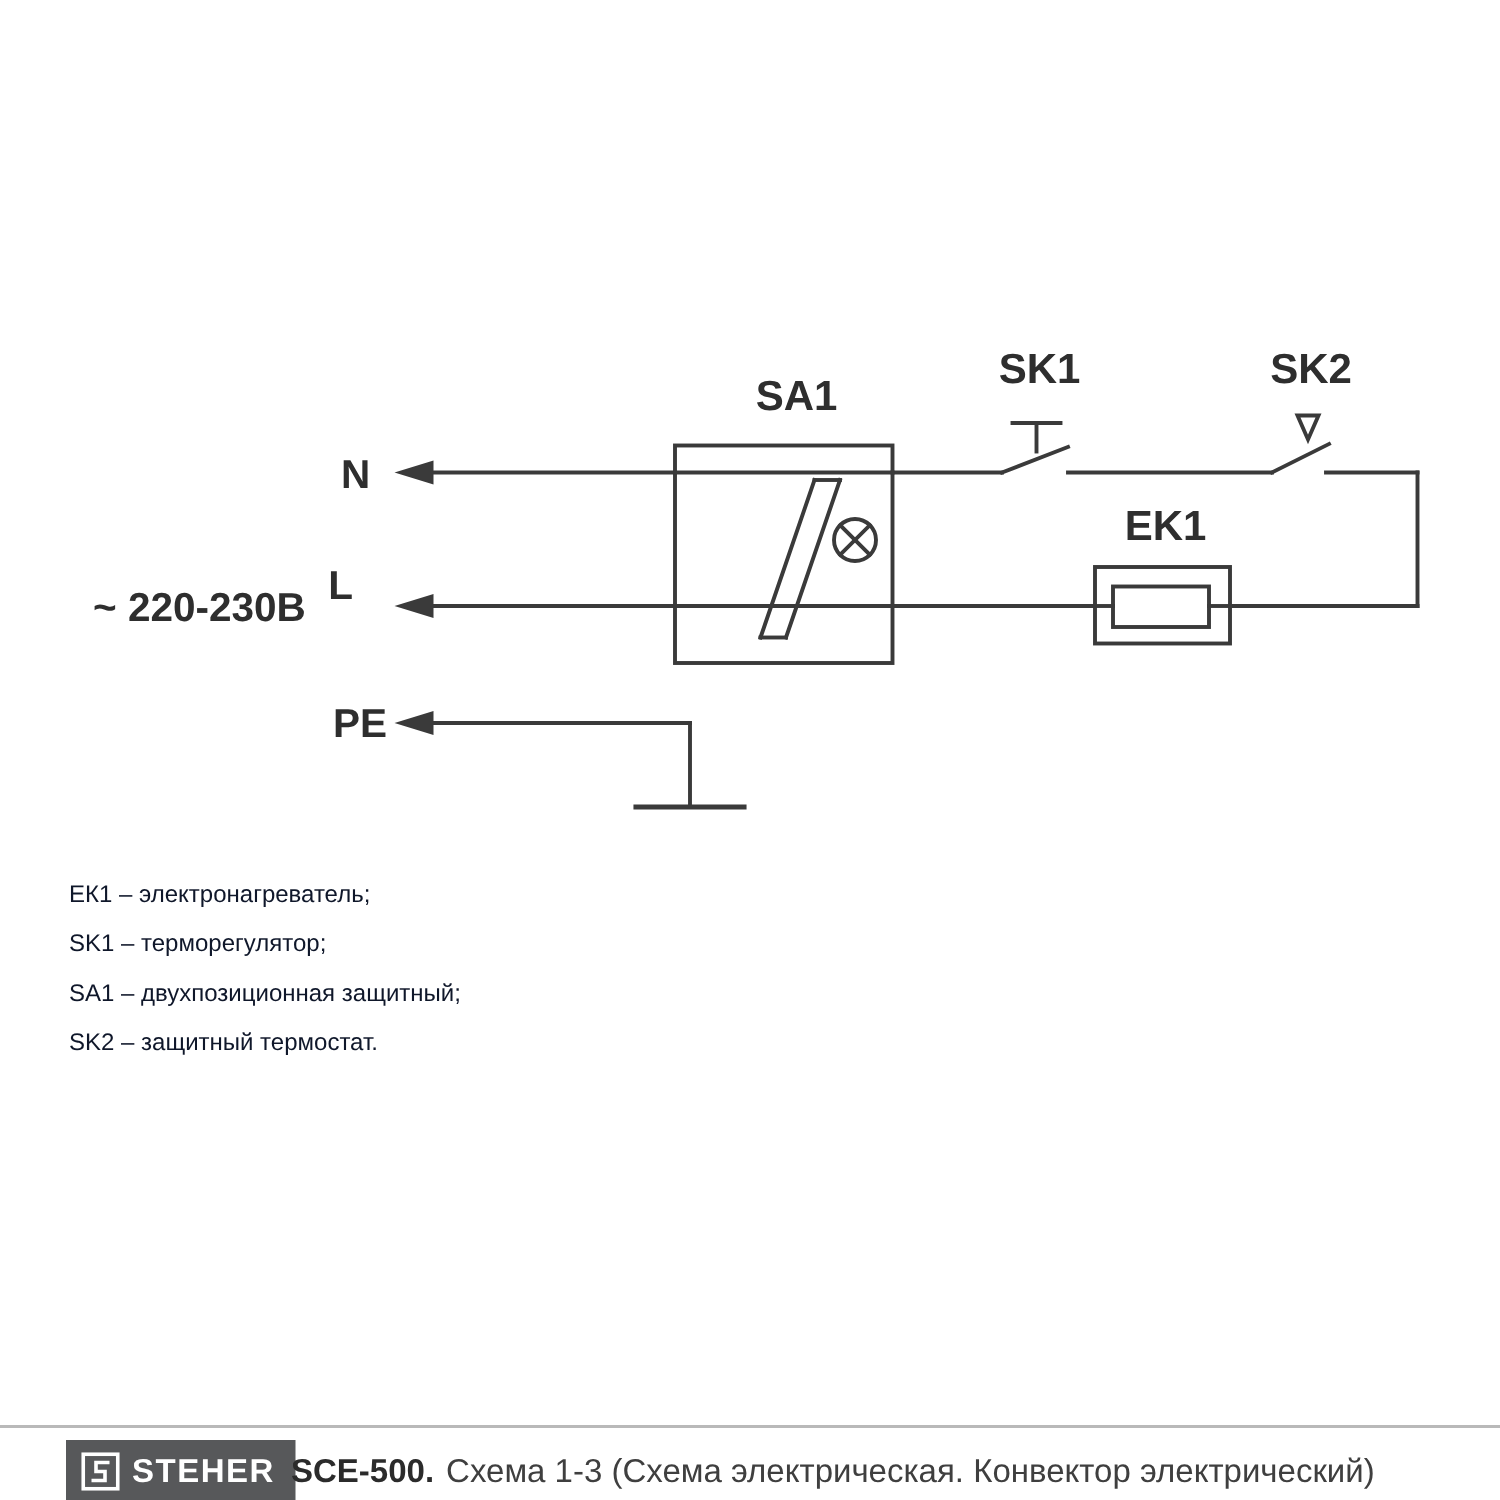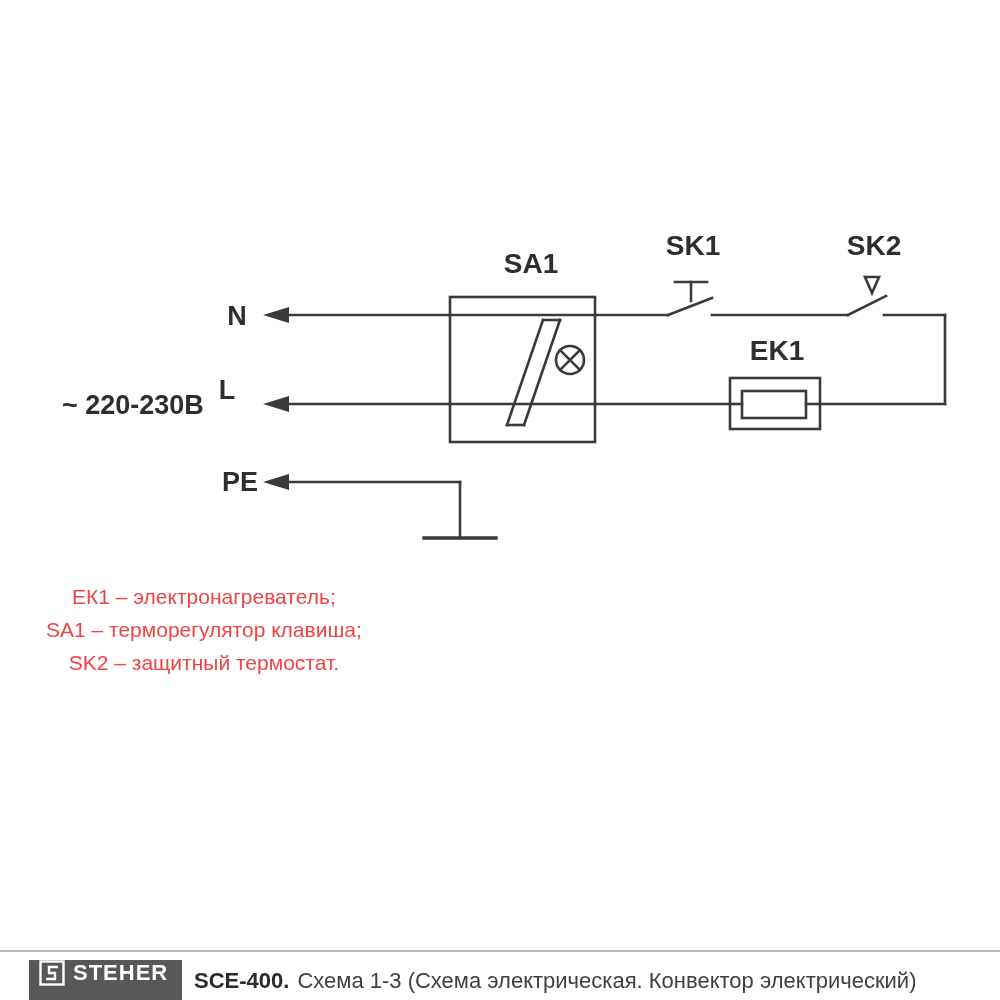--- a/index.html
+++ b/index.html
@@ -16,39 +16,38 @@
   svg.diagram { position: absolute; top: 0; left: 0; }
   svg.diagram text {
     font-family: "Liberation Sans", sans-serif;
     font-weight: bold;
     fill: #2e2e2e;
   }
 
   .legend {
     position: absolute;
     left: 46px; top: 558px;
-    font-size: 21px;
+    font-size: 16px;
     line-height: 33px;
-    color: #ef4444;
-    text-align: center;
+    color: #0f172a;
   }
 
   .footer-divider {
     position: absolute;
     top: 928px; left: 0;
     width: 1000px; height: 2px;
     background: #b9b9b9;
   }
   .logo {
     position: absolute;
-    left: 29px; top: 938px;
+    left: 44px; top: 938px;
     height: 41px;
     background: #57585a;
     display: flex;
-    align-items: flex-start;
+    align-items: center;
     gap: 8px;
     padding: 0 14px 0 10px;
   }
   .logo-text {
     color: #ffffff;
     font-weight: bold;
     font-size: 22px;
     letter-spacing: 1px;
   }
   .footer-caption {
@@ -140,31 +139,32 @@
     <text x="874" y="233" font-size="28" text-anchor="middle">SK2</text>
     <text x="777" y="338" font-size="28" text-anchor="middle">EK1</text>
     <text x="237" y="303" font-size="27" text-anchor="middle">N</text>
     <text x="227" y="377" font-size="27" text-anchor="middle">L</text>
     <text x="240" y="469" font-size="27" text-anchor="middle">PE</text>
     <text x="62" y="392" font-size="27" text-anchor="start">~ 220-230В</text>
   </svg>
 
   <div class="legend">
     <div class="legend-line">ЕК1 – электронагреватель;</div>
-    <div class="legend-line">SA1 – терморегулятор клавиша;</div>
+    <div class="legend-line">SK1 – терморегулятор;</div>
+    <div class="legend-line">SA1 – двухпозиционная защитный;</div>
     <div class="legend-line">SK2 – защитный термостат.</div>
   </div>
 
   <div class="footer-divider"></div>
 
   <div class="logo">
     <svg width="26" height="26" viewBox="0 0 26 26">
       <rect x="1.5" y="1.5" width="23" height="23" fill="none" stroke="#ffffff" stroke-width="2.4"></rect>
       <path d="M19 7 H10 V13 H16 V19 H7" fill="none" stroke="#ffffff" stroke-width="2.4"></path>
     </svg>
     <span class="logo-text">STEHER</span>
   </div>
 
   <div class="footer-caption">
-    <span class="model">SCE-400.</span><span>Схема 1-3 (Схема электрическая. Конвектор электрический)</span>
+    <span class="model">SCE-500.</span><span>Схема 1-3 (Схема электрическая. Конвектор электрический)</span>
   </div>
 
 </div>
 
 </body></html>

